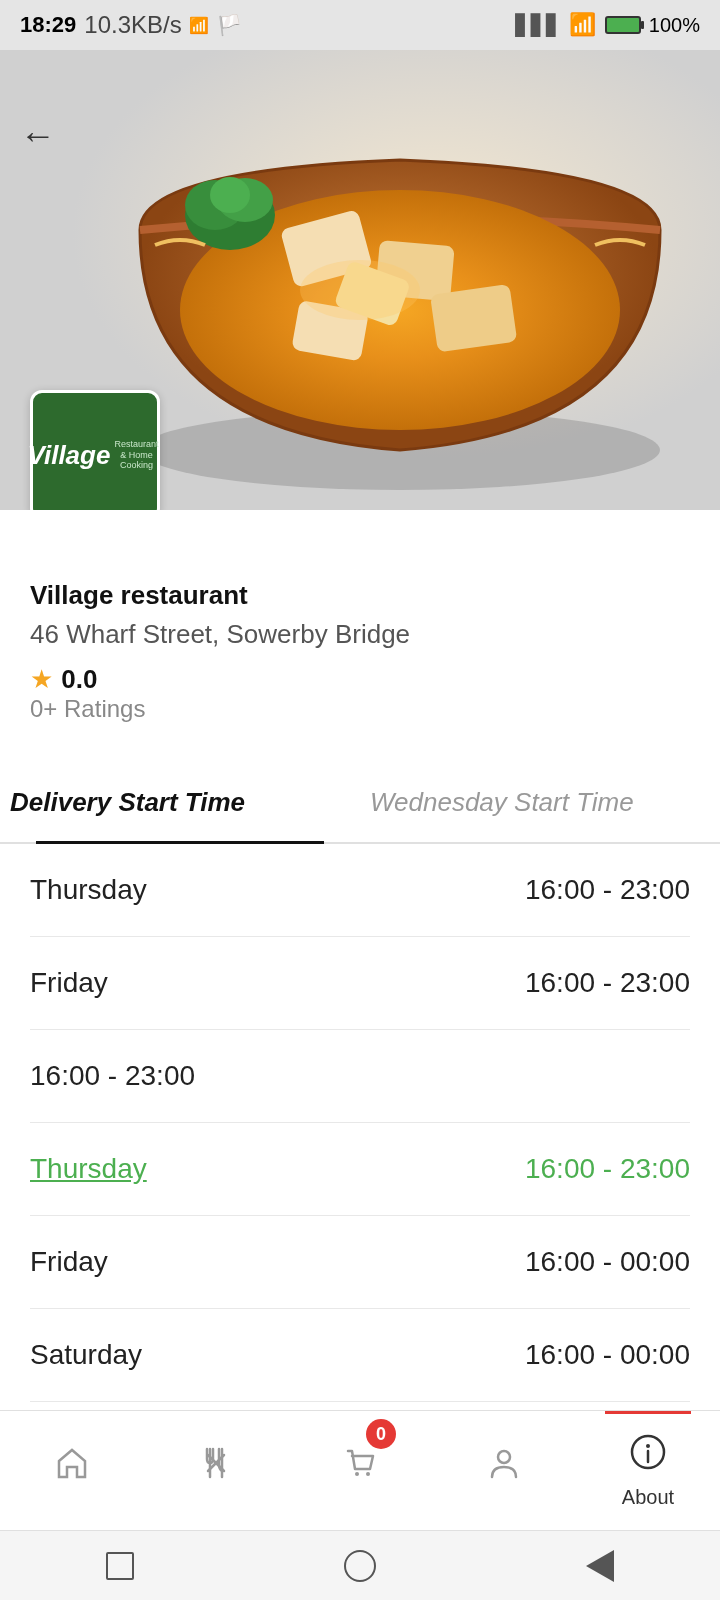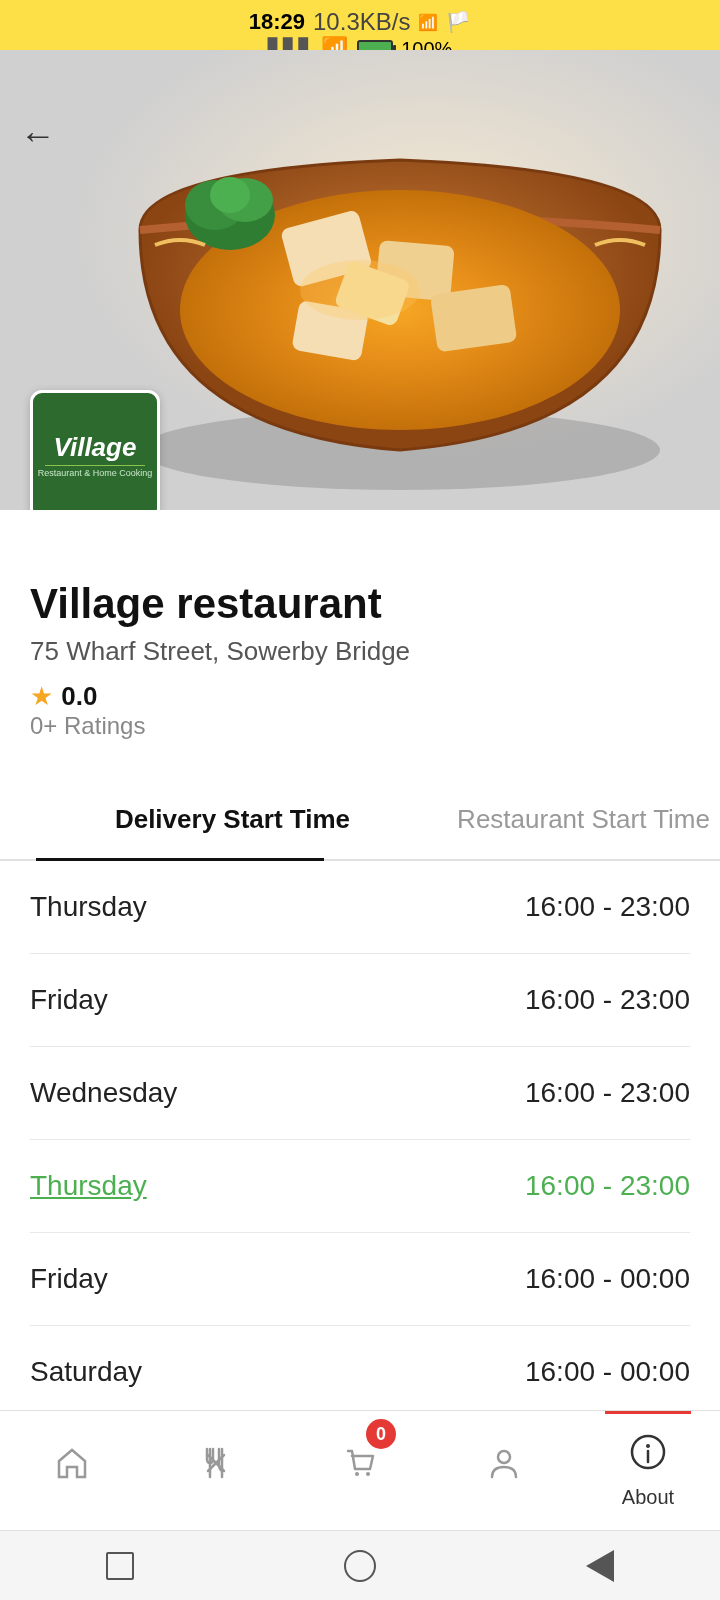--- a/index.html
+++ b/index.html
@@ -12,23 +12,22 @@
       position: relative;
       overflow-x: hidden;
     }
 
     
     .status-bar {
       display: flex;
       justify-content: space-between;
       align-items: center;
       padding: 8px 20px;
-      background: #fde047;
+      background: #e5e5e5;
       height: 50px;
-      flex-direction: column;
     }
     .status-left {
       display: flex;
       align-items: center;
       gap: 8px;
       font-size: 22px;
       font-weight: 600;
     }
     .status-right {
       display: flex;
@@ -77,21 +76,21 @@
     .restaurant-logo {
       position: absolute;
       bottom: -10px;
       left: 30px;
       width: 130px;
       height: 130px;
       background: #2d6a2d;
       border-radius: 12px;
       border: 3px solid #fff;
       display: flex;
-      flex-direction: column;
+      flex-direction: row;
       align-items: center;
       justify-content: center;
       color: #fff;
       z-index: 5;
       box-shadow: 0 2px 8px rgba(0,0,0,0.2);
     }
     .logo-village {
       font-size: 26px;
       font-style: italic;
       font-weight: bold;
@@ -110,21 +109,21 @@
       background: #8bc34a;
       margin: 2px 0;
     }
 
     
     .restaurant-info {
       padding: 70px 30px 20px 30px;
       background: #fff;
     }
     .restaurant-name {
-      font-size: 42px;
+      font-size: 26px;
       font-weight: 700;
       color: #111;
       margin-bottom: 8px;
     }
     .restaurant-address {
       font-size: 26px;
       color: #555;
       margin-bottom: 14px;
     }
     .rating-row {
@@ -148,26 +147,27 @@
 
     
     .tabs-container {
       display: flex;
       border-bottom: 2px solid #e0e0e0;
       margin-top: 20px;
       background: #fff;
     }
     .tab {
       flex: 1;
-      text-align: right;
+      text-align: left;
       padding: 24px 10px;
       font-size: 26px;
       color: #999;
       cursor: pointer;
       position: relative;
+      font-style: italic;
     }
     .tab.active {
       color: #111;
       font-weight: 600;
     }
     .tab.active::after {
       content: '';
       position: absolute;
       bottom: -2px;
       left: 10%;
@@ -391,53 +391,52 @@
 
   <div class="restaurant-logo">
     <span class="logo-village">Village</span>
     <div class="logo-underline"></div>
     <span class="logo-sub">Restaurant &amp; Home Cooking</span>
   </div>
 </div>
 
 <div class="restaurant-info">
   <div class="restaurant-name">Village restaurant</div>
-  <div class="restaurant-address">75 Wharf Street, Sowerby Bridge</div>
+  <div class="restaurant-address">46 Wharf Street, Sowerby Bridge</div>
   <div class="rating-row">
     <span class="star-icon">★</span>
     <span class="rating-value">0.0</span>
   </div>
   <div style="">
     <span class="rating-count">0+ Ratings</span>
   </div>
 </div>
 
 <div class="tabs-container">
   <div class="tab active">
     <span>Delivery Start Time</span>
   </div>
   <div class="tab">
-    <span>Restaurant Start Time</span>
+    <span>Wednesday Start Time</span>
   </div>
 </div>
 
 <div class="hours-list">
 
   <div class="hours-row">
     <span class="day-name">Thursday</span>
     <span class="hours-time">16:00 - 23:00</span>
   </div>
 
   <div class="hours-row">
     <span class="day-name">Friday</span>
     <span class="hours-time">16:00 - 23:00</span>
   </div>
 
   <div class="hours-row">
-    <span class="day-name">Wednesday</span>
     <span class="hours-time">16:00 - 23:00</span>
   </div>
 
   <div class="hours-row">
     <span class="day-name today">Thursday</span>
     <span class="hours-time today">16:00 - 23:00</span>
   </div>
 
   <div class="hours-row">
     <span class="day-name">Friday</span>

